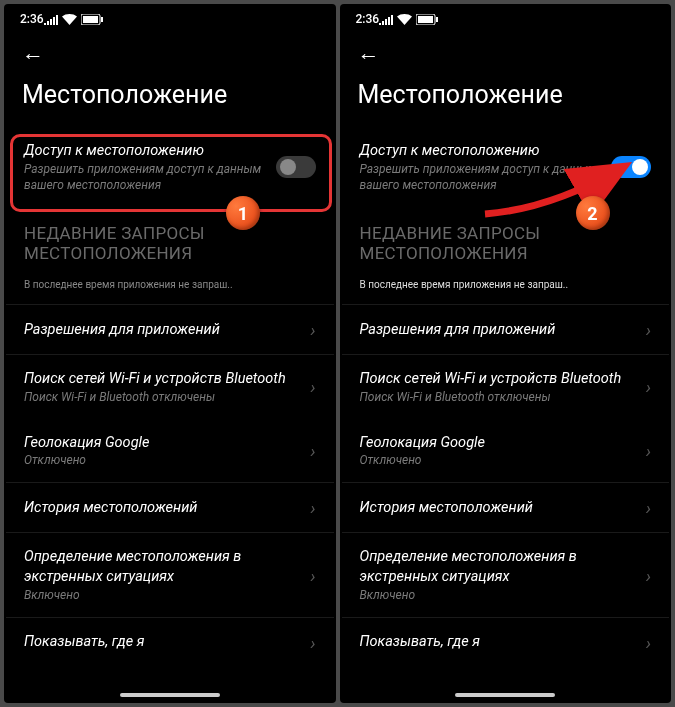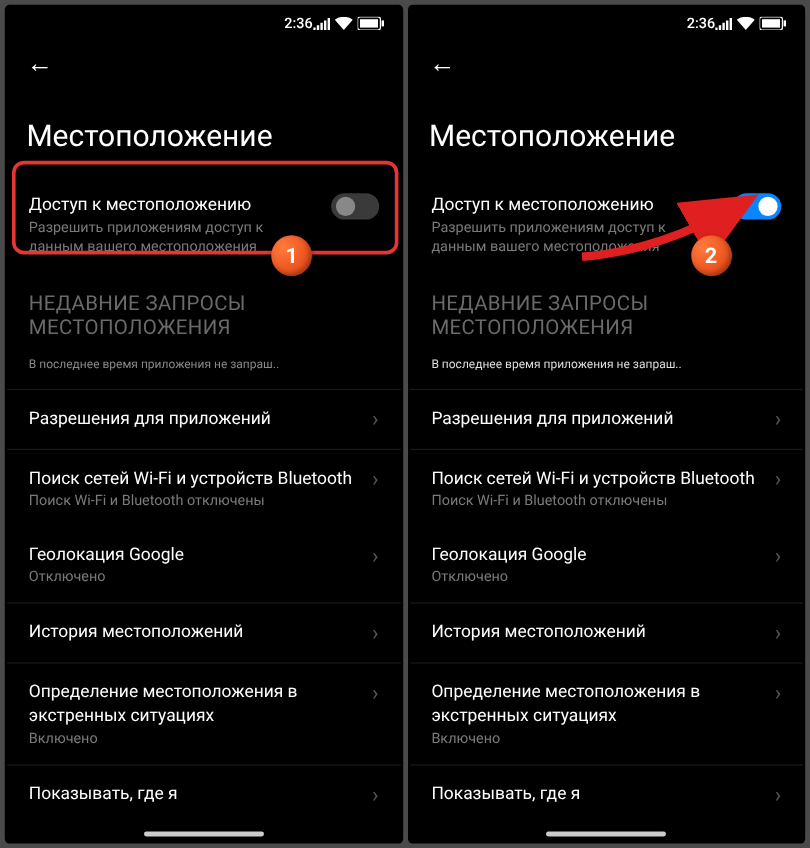--- a/index.html
+++ b/index.html
@@ -18,47 +18,47 @@
     width: 50%;
     height: 100%;
     border-radius: 4px;
     display: flex;
     flex-direction: column;
     position: relative;
     overflow: hidden;
   }
   .status-bar {
     display: flex;
-    justify-content: flex-end;
+    justify-content: flex-start;
     align-items: center;
     padding: 8px 16px 4px;
     color: #fff;
     font-size: 12px;
     font-weight: 500;
   }
   .status-right { display: flex; align-items: center; gap: 4px; }
   .back-row {
     padding: 10px 18px 6px;
     color: #fff;
   }
   .back-arrow { font-size: 22px; }
   .title {
     color: #fff;
     font-size: 25px;
     font-weight: 400;
     padding: 8px 18px 18px;
-    margin-top: 20px;
   }
   .content { flex: 1; overflow: hidden; padding: 0 2px; }
   .item {
     display: flex;
-    align-items: flex-start;
+    align-items: center;
     justify-content: space-between;
     padding: 14px 18px;
     position: relative;
+    font-style: italic;
   }
   .item-text { flex: 1; min-width: 0; padding-right: 10px; }
   .item-title {
     color: #fff;
     font-size: 14.5px;
     line-height: 1.35;
   }
   .item-sub {
     color: #7a7a7a;
     font-size: 12px;

